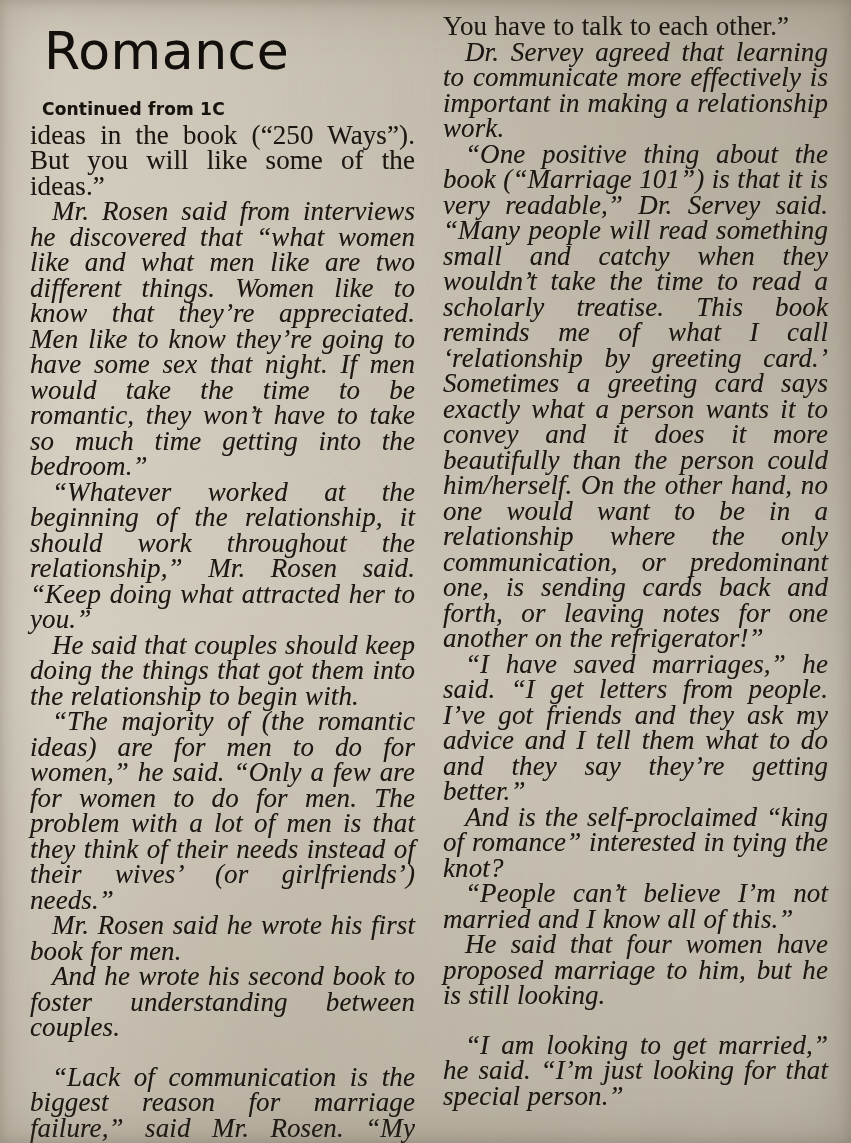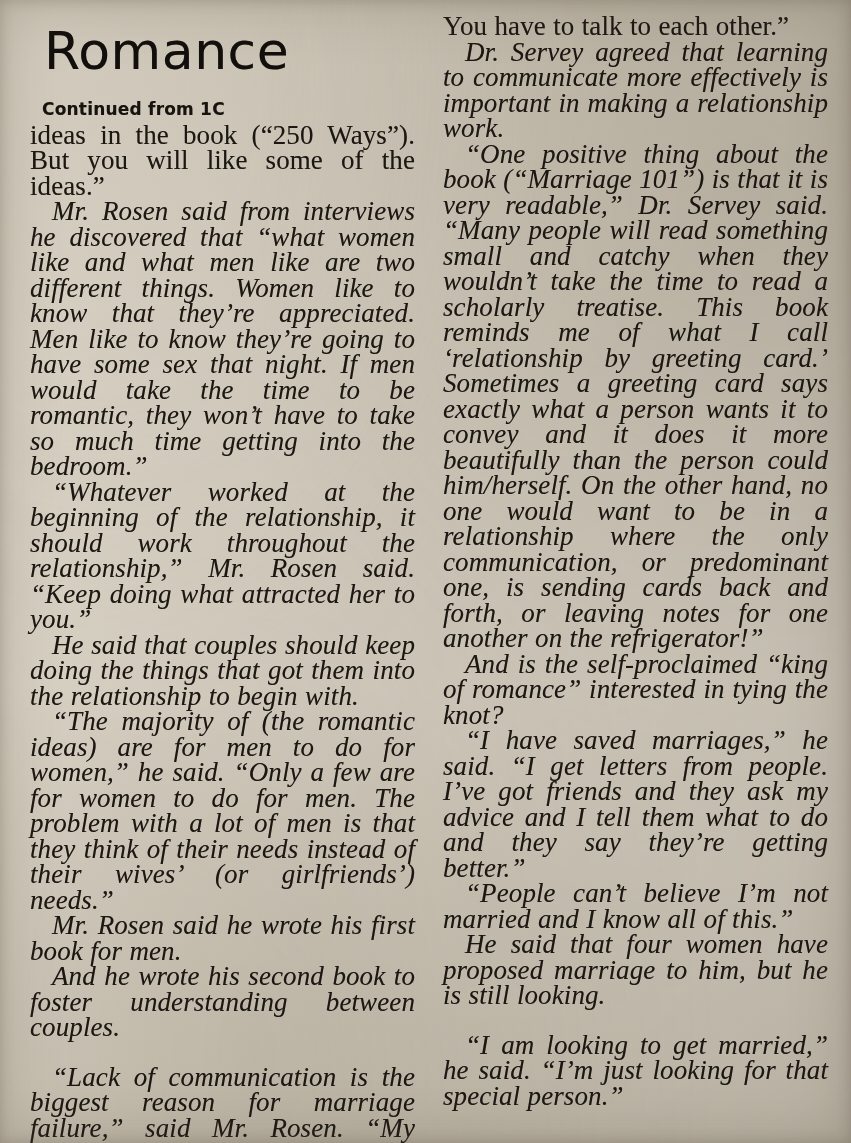--- a/index.html
+++ b/index.html
@@ -118,22 +118,22 @@
       <p class="body indent">“The majority of (the romantic ideas) are for men to do for women,” he said. “Only a few are for women to do for men. The problem with a lot of men is that they think of their needs instead of their wives’ (or girlfriends’) needs.”</p>
       <p class="body indent">Mr. Rosen said he wrote his first book for men.</p>
       <p class="body indent">And he wrote his second book to foster understanding between couples.</p>
       <p class="body indent">“Lack of communication is the biggest reason for marriage failure,” said Mr. Rosen. “My book will not work if you do not talk.</p>
     </div>
 
     <div class="col col-right">
       <p class="body noindent">You have to talk to each other.”</p>
       <p class="body indent">Dr. Servey agreed that learning to communicate more effectively is important in making a relationship work.</p>
       <p class="body indent">“One positive thing about the book (“Marriage 101”) is that it is very readable,” Dr. Servey said. “Many people will read something small and catchy when they wouldn’t take the time to read a scholarly treatise. This book reminds me of what I call ‘relationship by greeting card.’ Sometimes a greeting card says exactly what a person wants it to convey and it does it more beautifully than the person could him/herself. On the other hand, no one would want to be in a relationship where the only communication, or predominant one, is sending cards back and forth, or leaving notes for one another on the refrigerator!”</p>
+      <p class="body indent">“I have saved marriages,” he said. “I get letters from people. I’ve got friends and they ask my advice and I tell them what to do and they say they’re getting better.”</p>
       <p class="body indent">And is the self-proclaimed “king of romance” interested in tying the knot?</p>
-      <p class="body indent">“I have saved marriages,” he said. “I get letters from people. I’ve got friends and they ask my advice and I tell them what to do and they say they’re getting better.”</p>
       <p class="body indent">“People can’t believe I’m not married and I know all of this.”</p>
       <p class="body indent">He said that four women have proposed marriage to him, but he is still looking.</p>
       <p class="body indent">“I am looking to get married,” he said. “I’m just looking for that special person.”</p>
     </div>
 
   </div>
 
   <div class="edge-shade"></div>
 </div>
 

